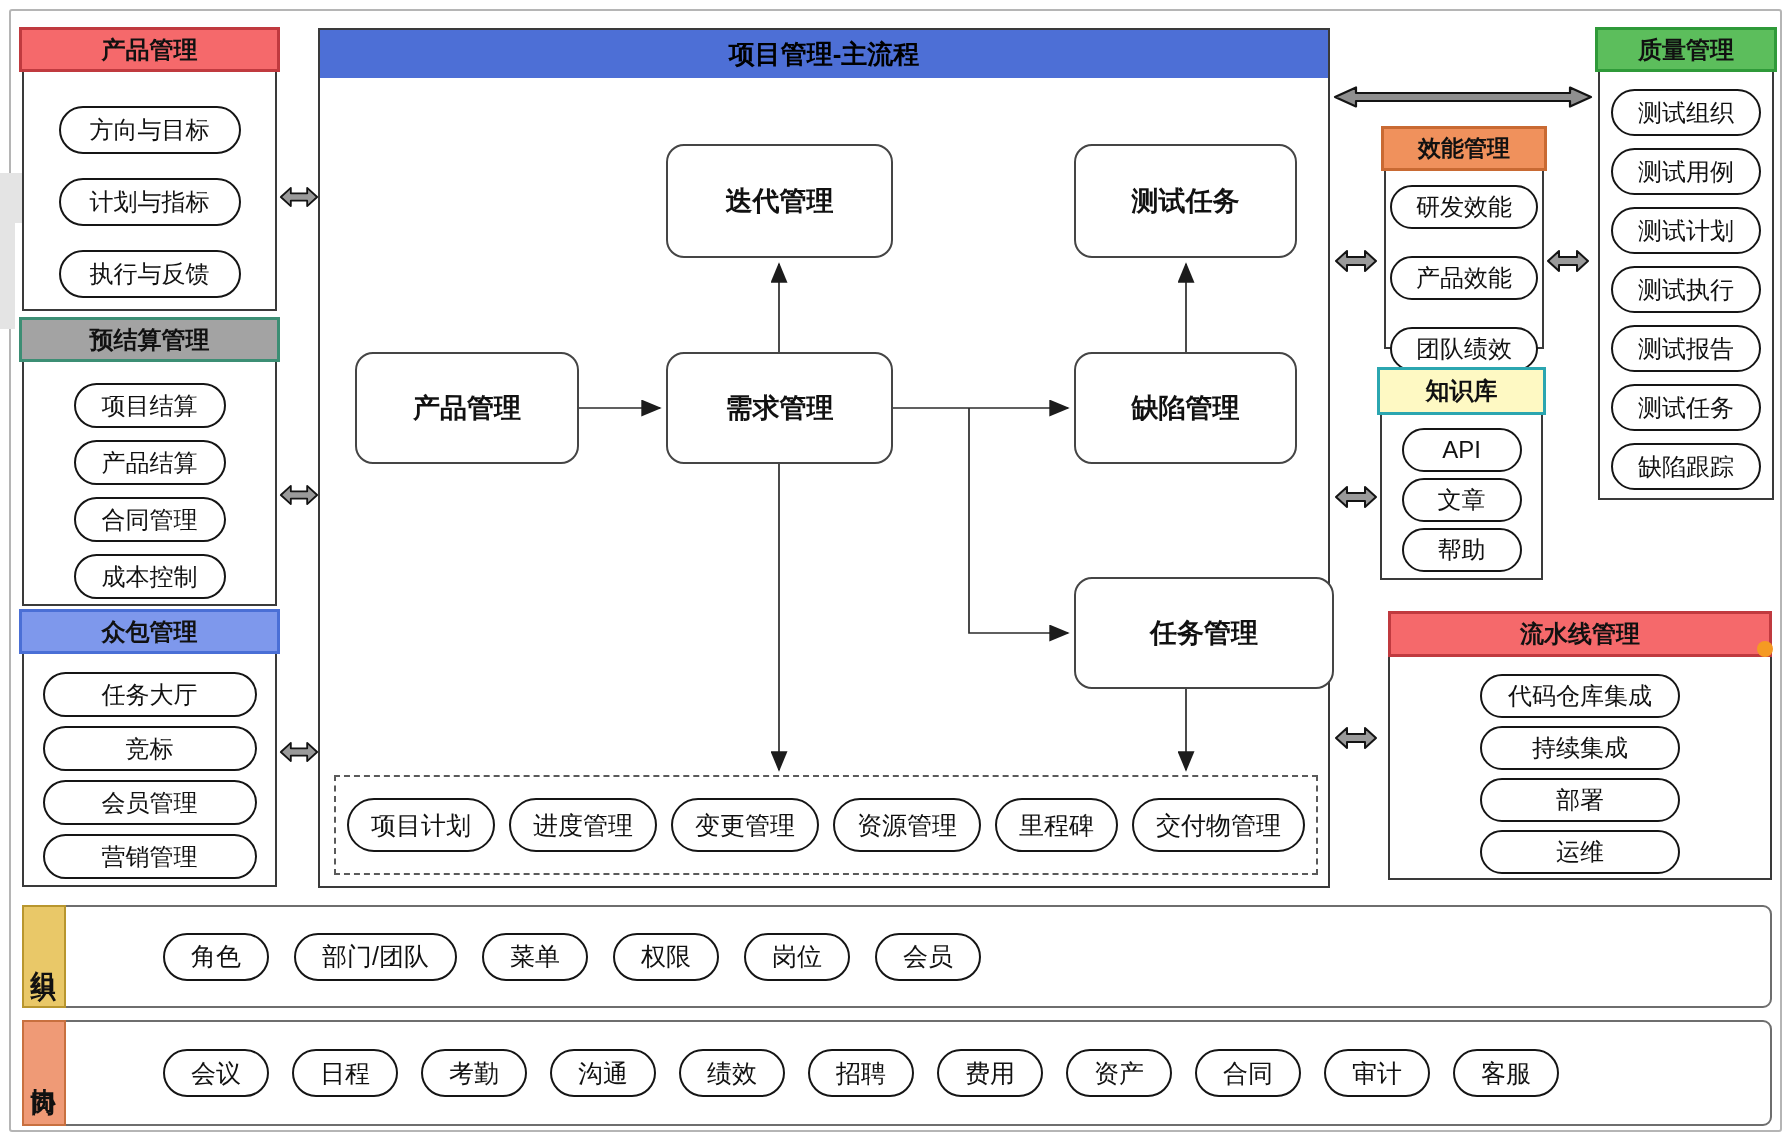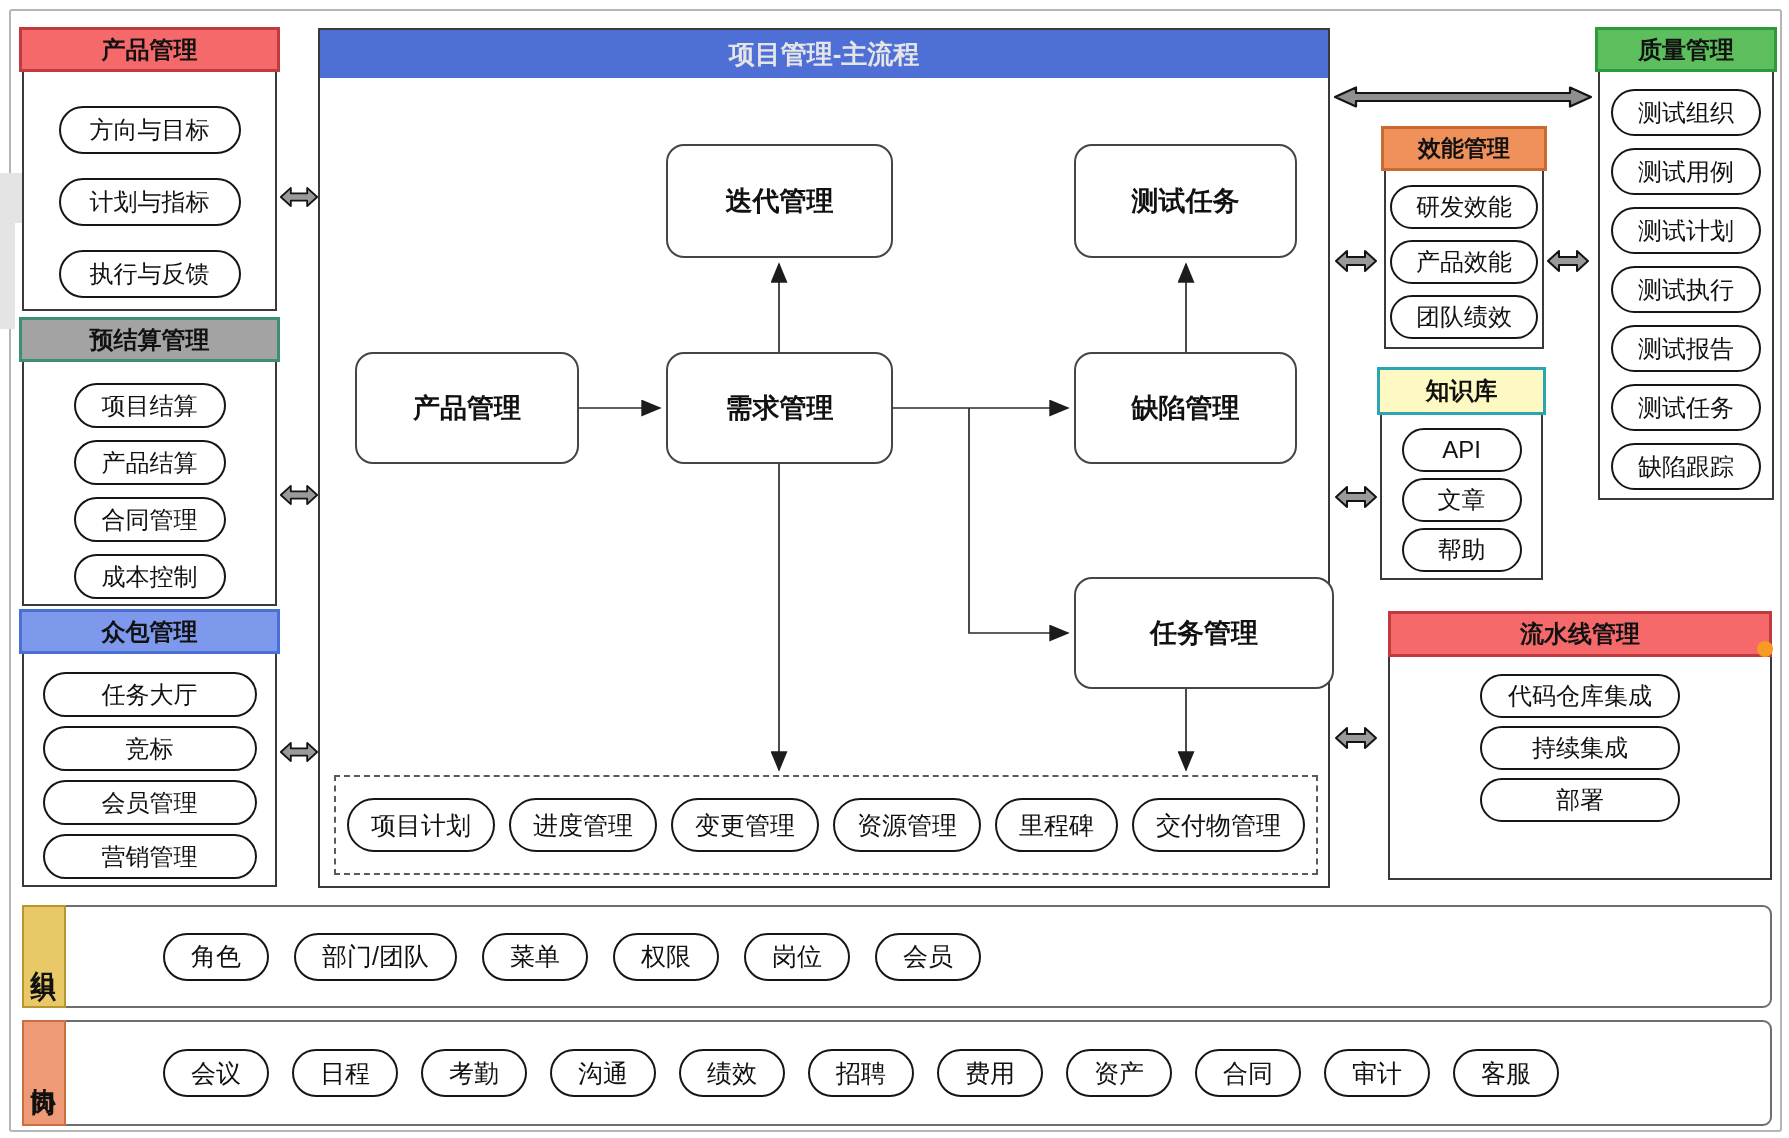--- a/index.html
+++ b/index.html
@@ -16,21 +16,21 @@
   
   .pA .pill{min-width:182px;height:48px;}
   .pB .pill{height:45px;min-width:152px;}
   .pC .pill{height:45px;min-width:214px;}
   .perf .pill{height:44px;min-width:148px;padding:0 20px;}
   .know .pill{height:44px;min-width:120px;padding:0 20px;}
   .qual .pill{height:47px;min-width:150px;padding:0 22px;}
   .pipe .pill{height:44px;min-width:200px;padding:0 24px;}
   
   .mainflow{position:absolute;left:318px;top:28px;width:1012px;height:860px;background:#fff;border:2px solid #3a3a3a;box-sizing:border-box;}
-  .mainhdr{position:absolute;left:0;top:0;right:0;height:48px;background:#4D6FD6;color:#e5e5e5;font-weight:bold;font-size:26px;
+  .mainhdr{position:absolute;left:0;top:0;right:0;height:48px;background:#4D6FD6;color:#000000;font-weight:bold;font-size:26px;
            display:flex;align-items:center;justify-content:center;}
   .fnode{position:absolute;background:#fff;border:2px solid #454545;border-radius:18px;display:flex;align-items:center;
          justify-content:center;font-weight:bold;font-size:27px;box-sizing:border-box;font-family:Liberation Mono, monospace;}
   .dashedbox{position:absolute;left:14px;top:745px;width:984px;height:100px;border:2.4px dashed #5a5a5a;box-sizing:border-box;
              display:flex;align-items:center;justify-content:center;gap:14px;}
   .dashedbox .pill{height:54px;font-size:25px;border-radius:27px;padding:0 22px;border-width:2.4px;}
   .connectors{position:absolute;left:0;top:0;pointer-events:none;}
   
   .brow{position:absolute;left:22px;width:1750px;background:#fff;border:2px solid #6e6e6e;border-radius:9px;box-sizing:border-box;}
   .vlabel{position:absolute;left:-2px;top:-2px;bottom:-2px;width:44px;display:flex;align-items:center;justify-content:center;
@@ -138,21 +138,21 @@
     </svg>
   <svg class="arrow" style="left:1334px;top:482px;" width="44" height="30" viewBox="0 0 44 30">
       <path d="M2,15 L13,5 V11 H31 V5 L42,15 L31,25 V19 H13 V25 Z" fill="#9A9A9A" stroke="#141414" stroke-width="2" stroke-linejoin="round"></path>
     </svg>
   <svg class="arrow" style="left:1334px;top:723px;" width="44" height="30" viewBox="0 0 44 30">
       <path d="M2,15 L13,5 V11 H31 V5 L42,15 L31,25 V19 H13 V25 Z" fill="#9A9A9A" stroke="#141414" stroke-width="2" stroke-linejoin="round"></path>
     </svg>
 
   <div class="panel perf" style="left:1384px;top:127px;width:160px;height:222px;">
     <div class="hdr" style="background:#F0915C;border-color:#C96A33;font-size:23px;">效能管理</div>
-    <div class="items" style="padding-top:11px;gap:11px;">
+    <div class="items" style="padding-top:11px;gap:27px;">
       <div class="pill">研发效能</div>
       <div class="pill">产品效能</div>
       <div class="pill">团队绩效</div>
     </div>
   </div>
 
   <div class="panel know" style="left:1380px;top:368px;width:163px;height:212px;">
     <div class="hdr" style="background:#fef9c3;border-color:#2BA6B0;height:48px;">知识库</div>
     <div class="items" style="margin-top:48px;padding-top:10px;gap:6px;">
       <div class="pill">API</div>
@@ -173,20 +173,21 @@
       <div class="pill">缺陷跟踪</div>
     </div>
   </div>
 
   <div class="panel pipe" style="left:1388px;top:612px;width:384px;height:268px;">
     <div class="hdr" style="background:#F5696B;border-color:#C03A3F;left:-2px;right:-2px;height:46px;">流水线管理</div>
     <div class="items" style="margin-top:46px;padding-top:14px;gap:8px;">
       <div class="pill">代码仓库集成</div>
       <div class="pill">持续集成</div>
       <div class="pill">部署</div>
+      <div class="pill">运维</div>
     </div>
   </div>
   <div class="dot" style="left:1757px;top:641px;"></div>
 
   <div class="brow" style="top:905px;height:103px;">
     <div class="vlabel" style="background:#E9C868;border-color:#B8962E;">组织</div>
     <div class="browitems orgitems">
       <div class="pill">角色</div>
       <div class="pill">部门/团队</div>
       <div class="pill">菜单</div>

